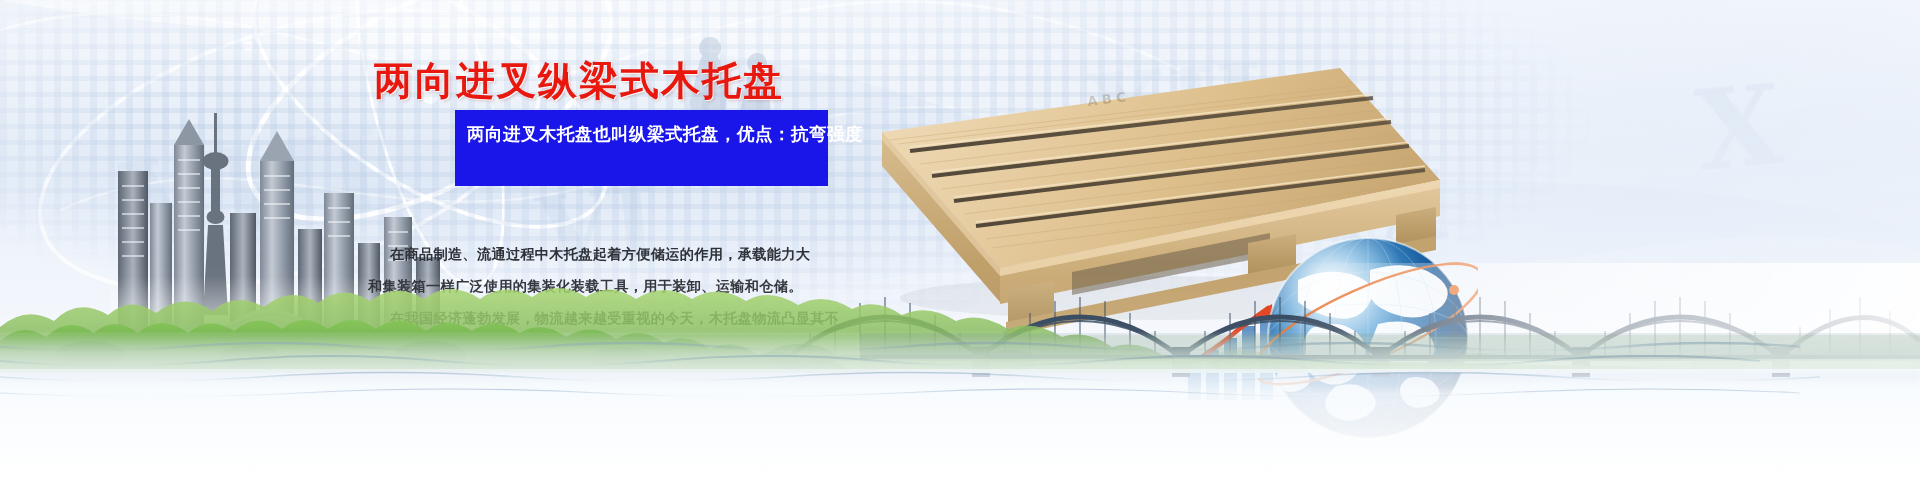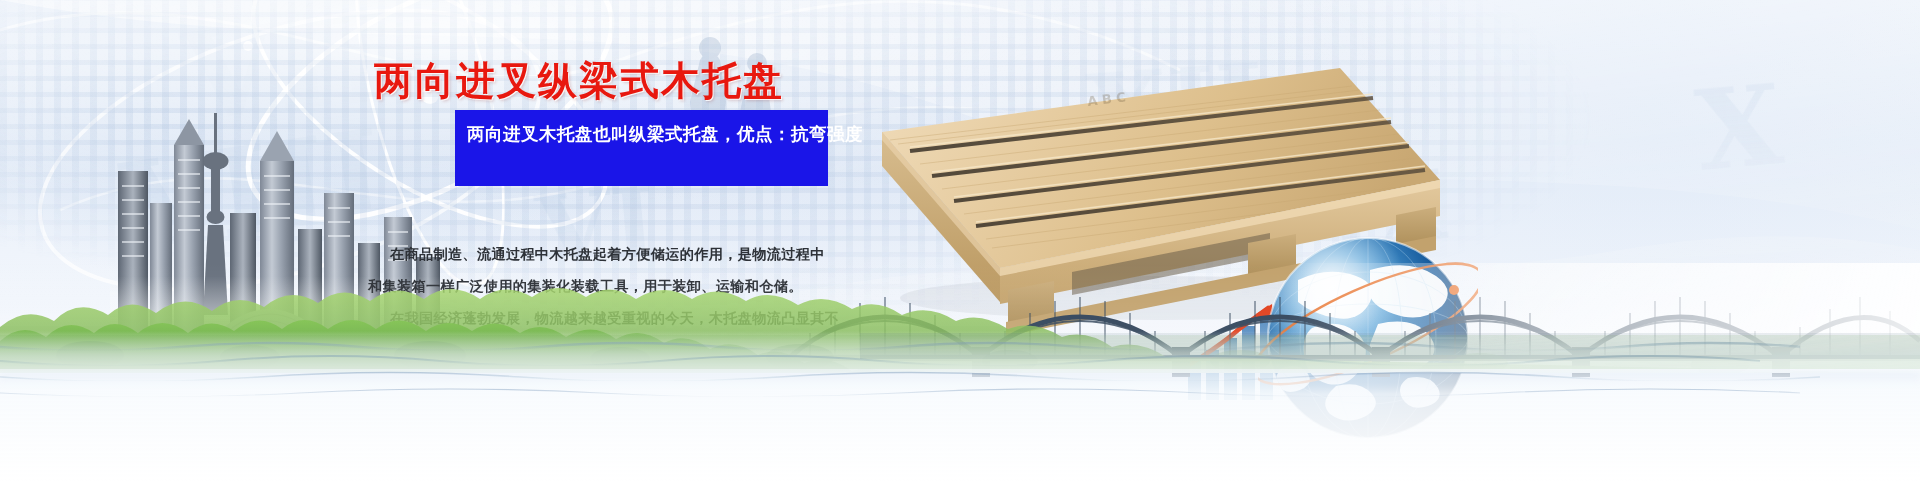--- a/index.html
+++ b/index.html
@@ -250,21 +250,21 @@
     <rect x="0" y="0" width="340" height="310" fill="url(#fade)"></rect>
   </svg>
 
   <div class="title">两向进叉纵梁式木托盘</div>
 
   <div class="blue-box">
     <p>两向进叉木托盘也叫纵梁式托盘，优点：抗弯强度</p>
   </div>
 
   <div class="body-copy">
-    <p>在商品制造、流通过程中木托盘起着方便储运的作用，是物流过程中</p>
+    <p>在商品制造、流通过程中木托盘起着方便储运的作用，承载能力大</p>
     <p class="cont">和集装箱一样广泛使用的集装化装载工具，用于装卸、运输和仓储。</p>
     <p>在我国经济蓬勃发展，物流越来越受重视的今天，木托盘物流凸显其不</p>
     <p class="cont">可替代的重要作用。</p>
   </div>
 
   <svg class="pallet" viewBox="0 0 620 300">
     <defs>
       <linearGradient id="wdTop" x1="0" y1="0" x2="1" y2="0.25">
         <stop offset="0%" stop-color="#f0dcba"></stop>
         <stop offset="28%" stop-color="#e8cfa5"></stop>

